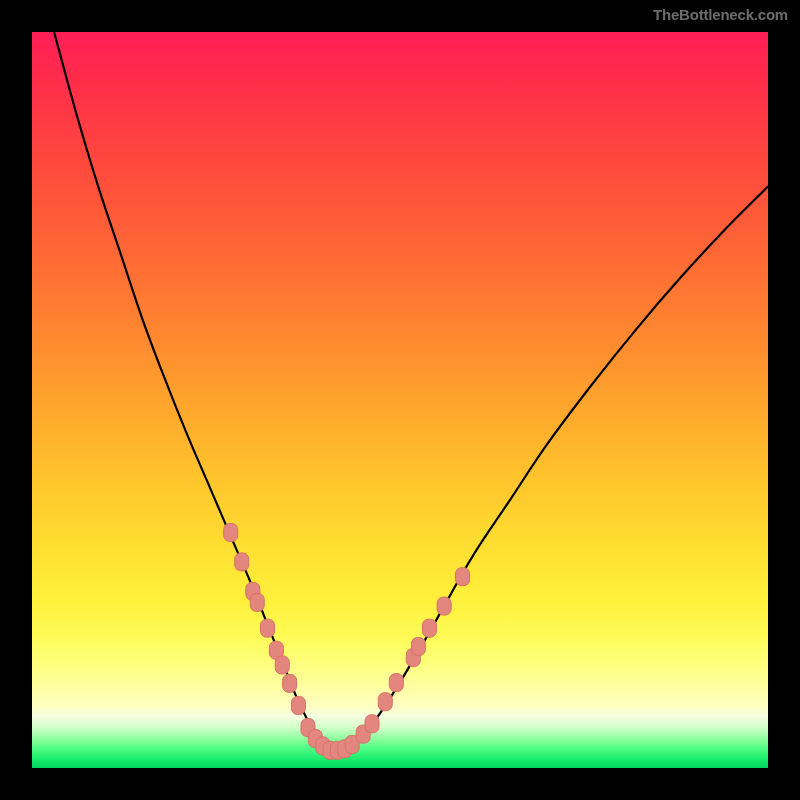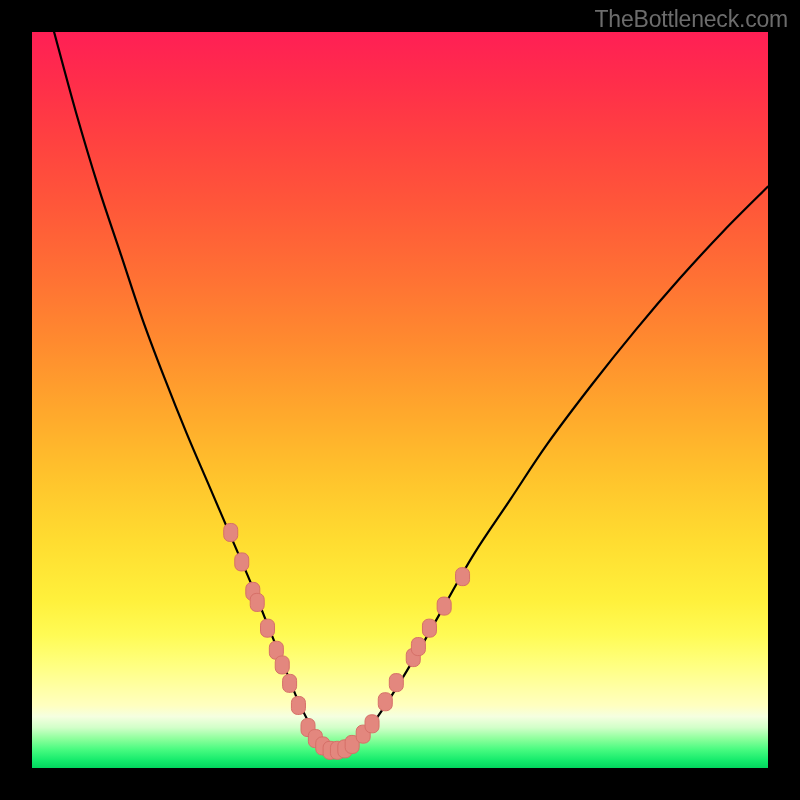--- a/index.html
+++ b/index.html
@@ -55,22 +55,22 @@
     position: absolute;
     inset: 0;
     width: 736px;
     height: 736px;
   }
   .attribution {
     position: absolute;
     top: 6px;
     right: 12px;
     color: #6c6c6c;
-    font-size: 23px;
-    font-weight: 400;
+    font-size: 15px;
+    font-weight: 700;
     letter-spacing: -0.2px;
     font-family: Arial, Helvetica, sans-serif;
   }
 </style>
 </head>
 <body>
 
 <div class="canvas">
   <div class="frame">
     <div class="gradient"></div>

